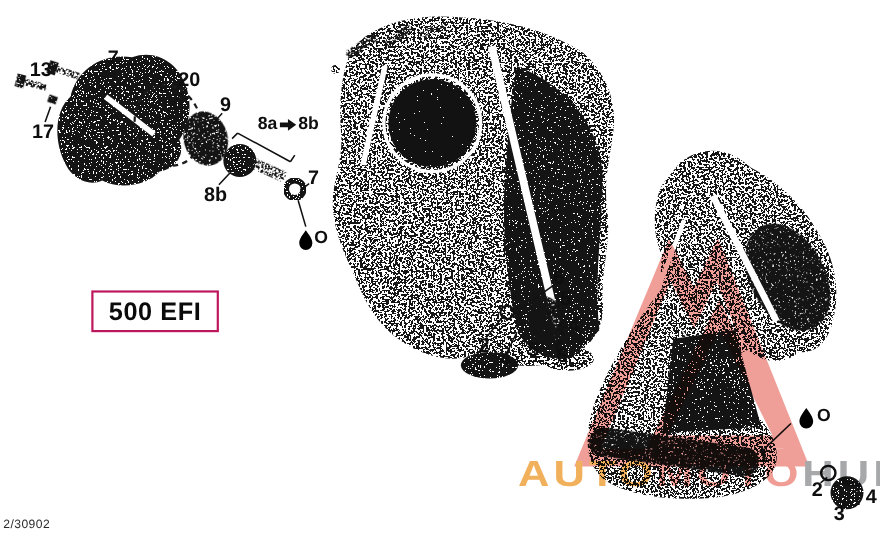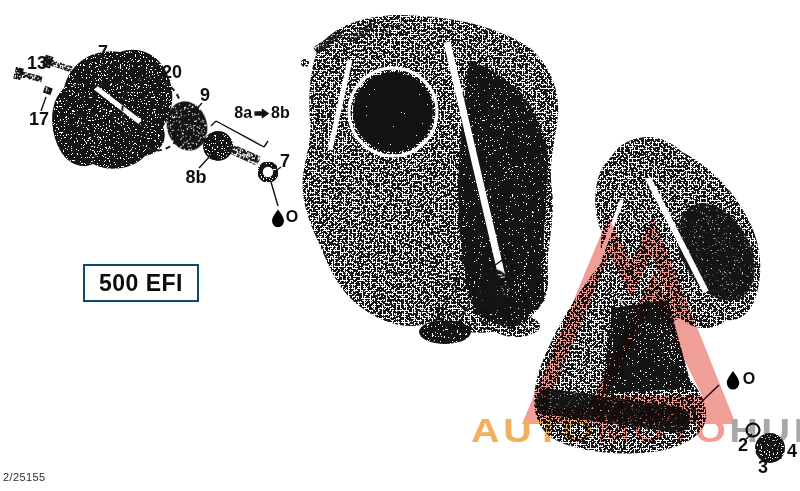--- a/index.html
+++ b/index.html
@@ -8,21 +8,21 @@
   .art{position:absolute;left:0;top:0;z-index:5;}
   .watermark{position:absolute;left:0;top:0;width:800px;height:491px;z-index:10;
              mix-blend-mode:multiply;opacity:.84;pointer-events:none;}
   .wm-text{position:absolute;left:471px;top:414px;font-weight:bold;font-size:33px;line-height:1;
            letter-spacing:3px;white-space:nowrap;transform:scaleX(1.2);transform-origin:left top;}
   .labels{position:absolute;left:0;top:0;width:800px;height:432px;z-index:20;}
   .callout{position:absolute;transform:translate(-50%,-50%);font-weight:bold;font-size:18px;
            color:#0e0e0e;line-height:1;white-space:nowrap;}
   .callout.small{font-size:16px;}
   .seq{font-size:16px;display:flex;align-items:center;gap:1px;}
-  .model-box{position:absolute;left:83px;top:264px;width:112px;height:34px;border:2px solid #0c4a6e;
+  .model-box{position:absolute;left:83px;top:264px;width:112px;height:34px;border:2px solid #be185d;
              display:flex;align-items:center;justify-content:center;font-weight:bold;font-size:23px;
              letter-spacing:.5px;color:#0b0b0b;z-index:20;background:transparent;}
   .doc-code{position:absolute;left:3px;top:471px;font-size:11px;color:#2b2b2b;
             letter-spacing:.4px;z-index:20;}
 </style>
 </head>
 <body>
 
 <div class="stage">
 
@@ -201,14 +201,14 @@
     <div class="callout" style="left:485px;top:318px">5</div>
     <div class="callout" style="left:511px;top:323px">6</div>
 
     <div class="callout" style="left:694px;top:414px">1</div>
     <div class="callout" style="left:743px;top:445px">2</div>
     <div class="callout" style="left:763px;top:467px">3</div>
     <div class="callout" style="left:792px;top:451px">4</div>
   </div>
 
   <div class="model-box">500 EFI</div>
-  <div class="doc-code">2/25155</div>
+  <div class="doc-code">2/30902</div>
 </div>
 
 </body></html>

